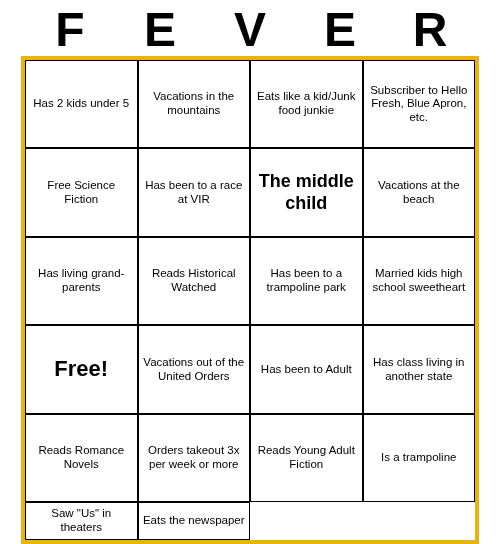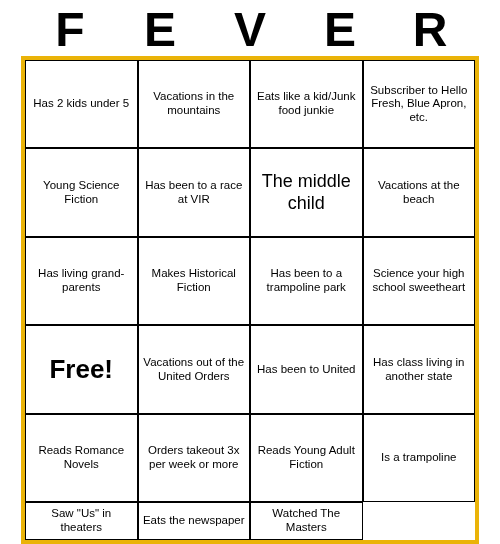--- a/index.html
+++ b/index.html
@@ -49,58 +49,57 @@
       justify-content: center;
       text-align: center;
       padding: 4px;
       font-size: 11.5px;
       line-height: 1.2;
       word-break: break-word;
       hyphens: auto;
     }
 
     .cell.free {
-      font-size: 26px;
+      font-size: 22px;
       font-weight: bold;
     }
 
     .cell.large-text {
       font-size: 18px;
-      font-weight: normal;
+      font-weight: bold;
       line-height: 1.2;
     }
   </style>
 </head>
 <body>
 
 <div class="title-row">
   <span class="title-letter">F</span>
   <span class="title-letter">E</span>
   <span class="title-letter">V</span>
   <span class="title-letter">E</span>
   <span class="title-letter">R</span>
 </div>
 
 <div class="bingo-grid" id="bingo-grid">
 <div class="cell">Has 2 kids under 5</div>
     <div class="cell">Vacations in the mountains</div>
     <div class="cell">Eats like a kid/Junk food junkie</div>
     <div class="cell">Subscriber to Hello Fresh, Blue Apron, etc.</div>
-    <div class="cell">Young Science Fiction</div>
+    <div class="cell">Free Science Fiction</div>
     <div class="cell">Has been to a race at VIR</div>
     <div class="cell large-text">The middle child</div>
     <div class="cell">Vacations at the beach</div>
     <div class="cell">Has living grand-parents</div>
-    <div class="cell">Makes Historical Fiction</div>
+    <div class="cell">Reads Historical Watched</div>
     <div class="cell">Has been to a trampoline park</div>
-    <div class="cell">Science your high school sweetheart</div>
+    <div class="cell">Married kids high school sweetheart</div>
     <div class="cell free">Free!</div>
     <div class="cell">Vacations out of the United Orders</div>
-    <div class="cell">Has been to United</div>
+    <div class="cell">Has been to Adult</div>
     <div class="cell">Has class living in another state</div>
     <div class="cell">Reads Romance Novels</div>
     <div class="cell">Orders takeout 3x per week or more</div>
     <div class="cell">Reads Young Adult Fiction</div>
     <div class="cell">Is a trampoline</div>
     <div class="cell">Saw "Us" in theaters</div>
     <div class="cell">Eats the newspaper</div>
-    <div class="cell">Watched The Masters</div>
   </div>
 
 </body></html>

